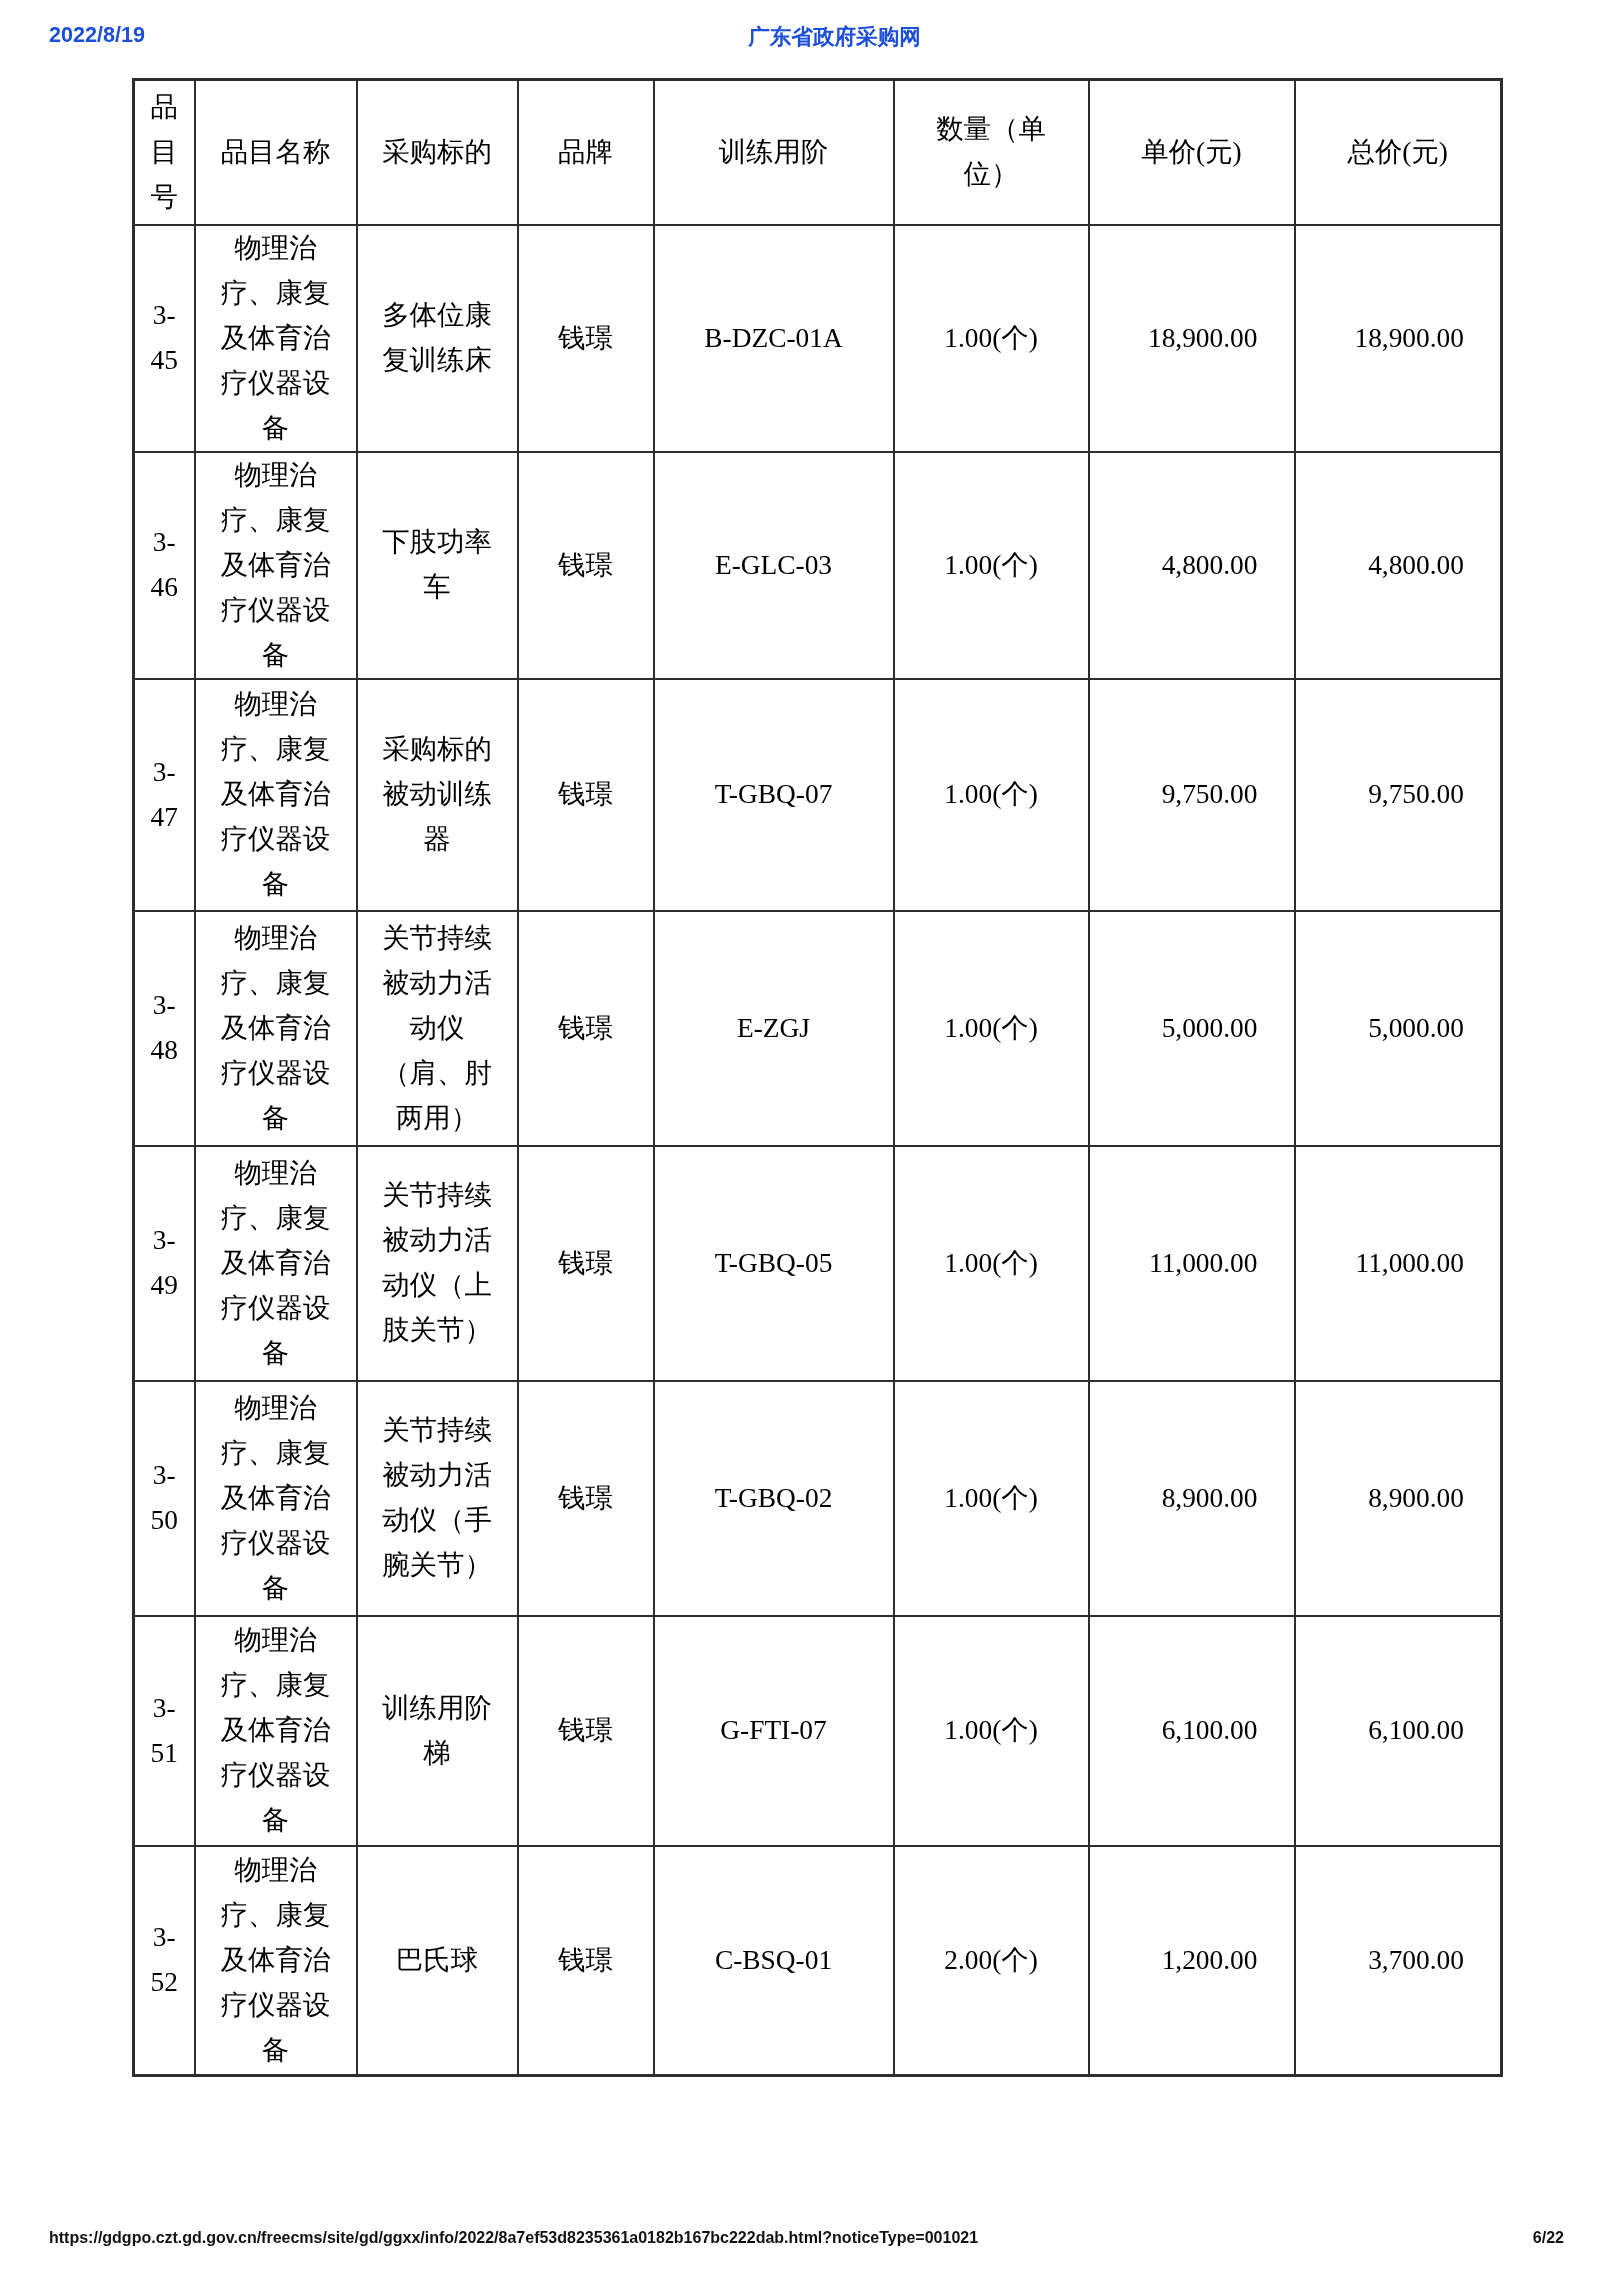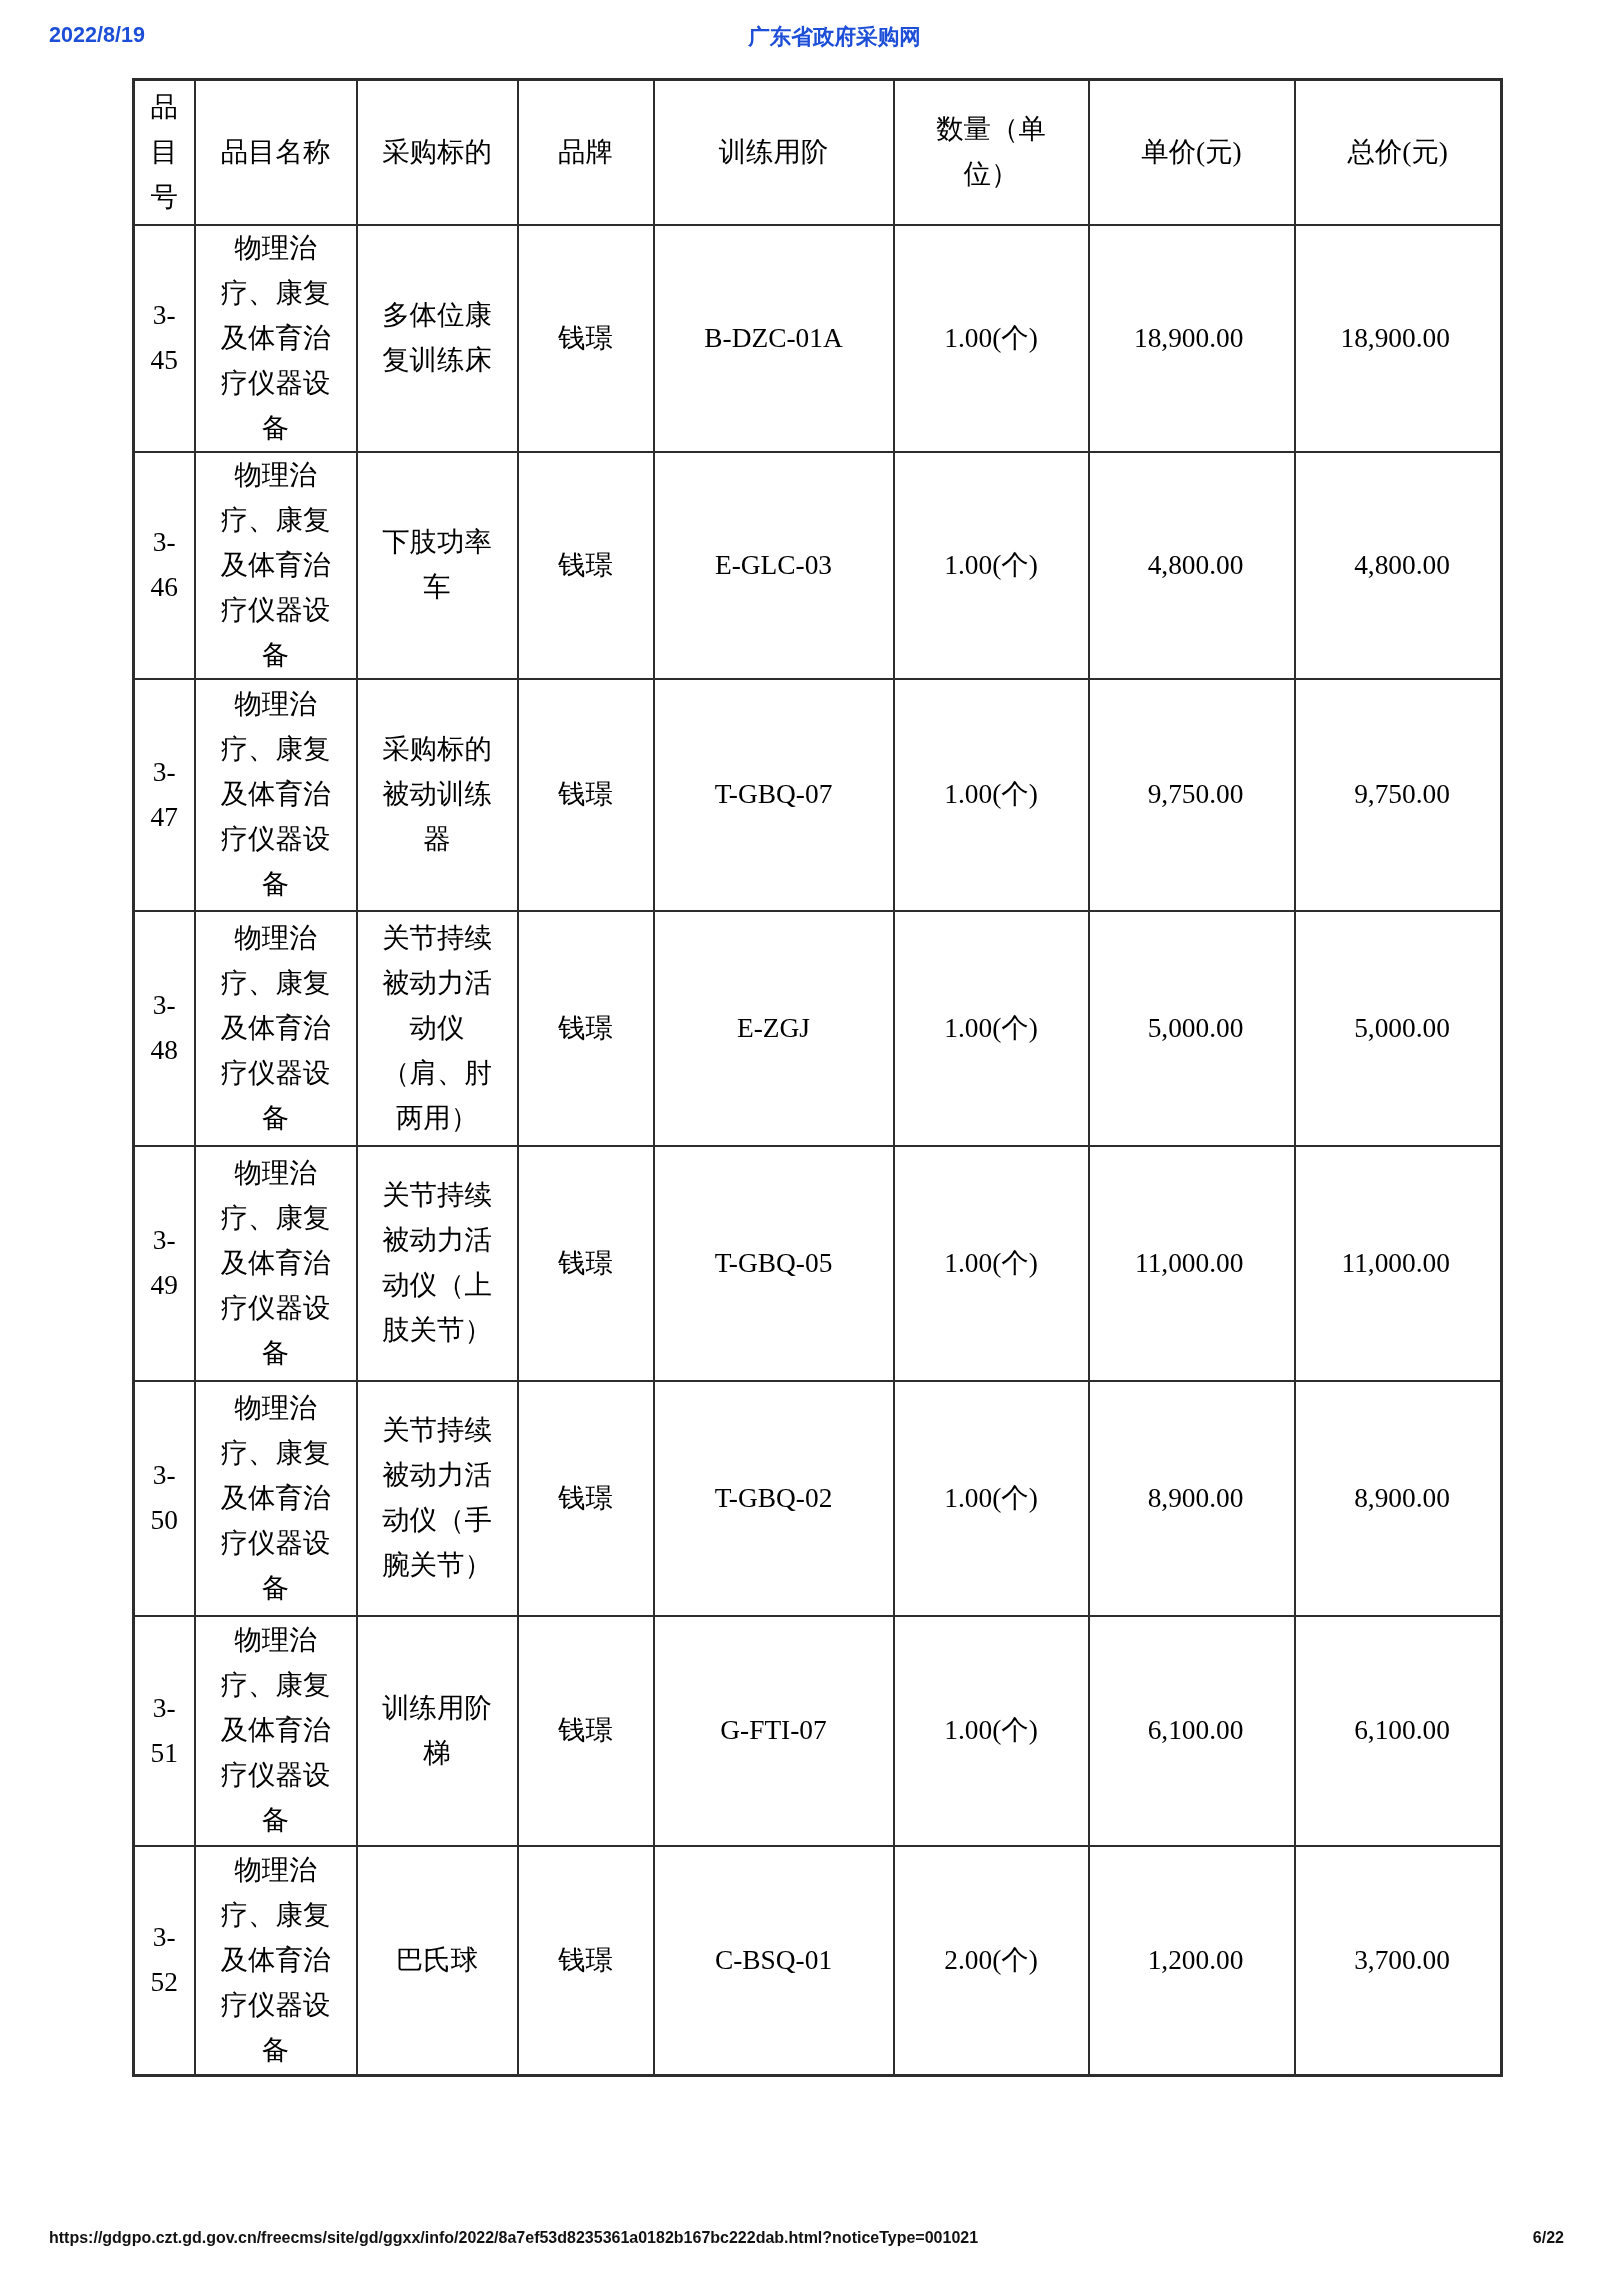--- a/index.html
+++ b/index.html
@@ -29,21 +29,21 @@
     border:2.9px solid #2d2d2d;
     padding:0;
     text-align:center;
     vertical-align:middle;
     font-size:27.4px;
     line-height:45px;
     font-weight:normal;
     white-space:pre-line;
     overflow:hidden;
   }
-  td.money{text-align:right;padding-right:50px;}
+  td.money{text-align:right;padding-right:36px;}
   tr.hdr{height:145px;}
   tr.r0{height:225px;} tr.r1{height:225px;} tr.r2{height:232px;}
   tr.r3{height:235px;} tr.r4{height:235px;} tr.r5{height:235px;}
   tr.r6{height:230px;} tr.r7{height:230px;}
   .print-footer{
     position:absolute;left:49px;right:57px;top:2229px;
     display:flex;justify-content:space-between;align-items:baseline;
     font-family:"Liberation Sans","DejaVu Sans",sans-serif;
     font-size:16px;font-weight:bold;color:#111;
   }

